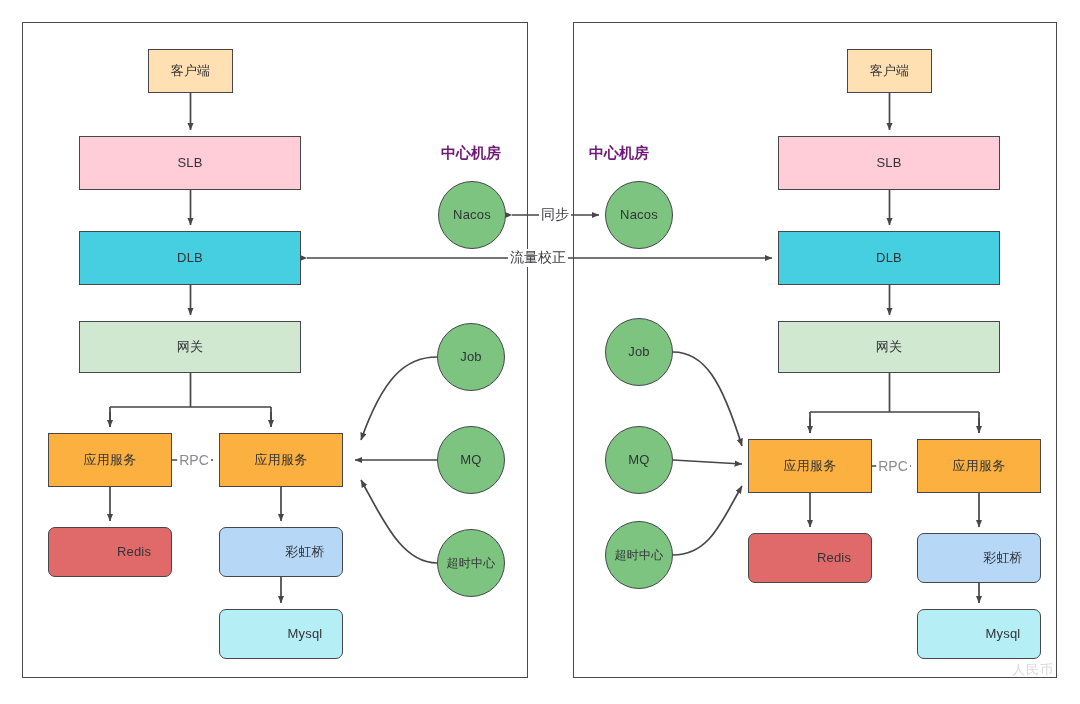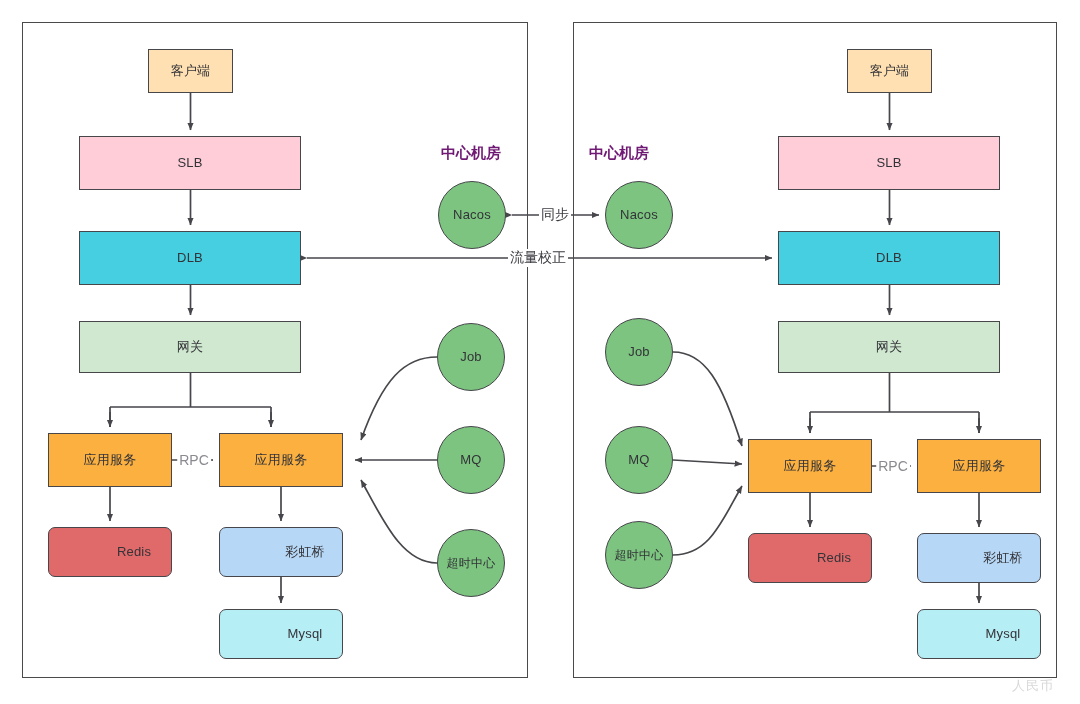--- a/index.html
+++ b/index.html
@@ -48,21 +48,20 @@
     font-weight: bold;
     white-space: nowrap;
     transform: translate(-50%, -50%);
   }
   .watermark {
     position: absolute;
     color: #d8d8d8;
     font-size: 13px;
     letter-spacing: 1px;
     user-select: none;
-    margin-top: 16px;
   }
 </style>
 </head>
 <body>
 
 <div id="stage">
 
   <svg class="edges" viewBox="0 0 1080 704">
     <defs>
       <marker id="arrow" markerWidth="9" markerHeight="9" refX="7.4" refY="3.2" orient="auto" markerUnits="userSpaceOnUse">

